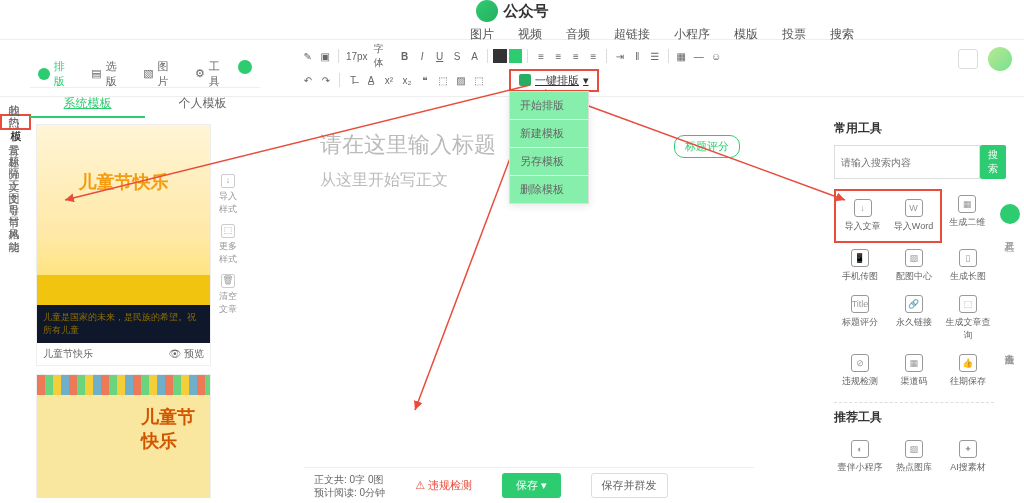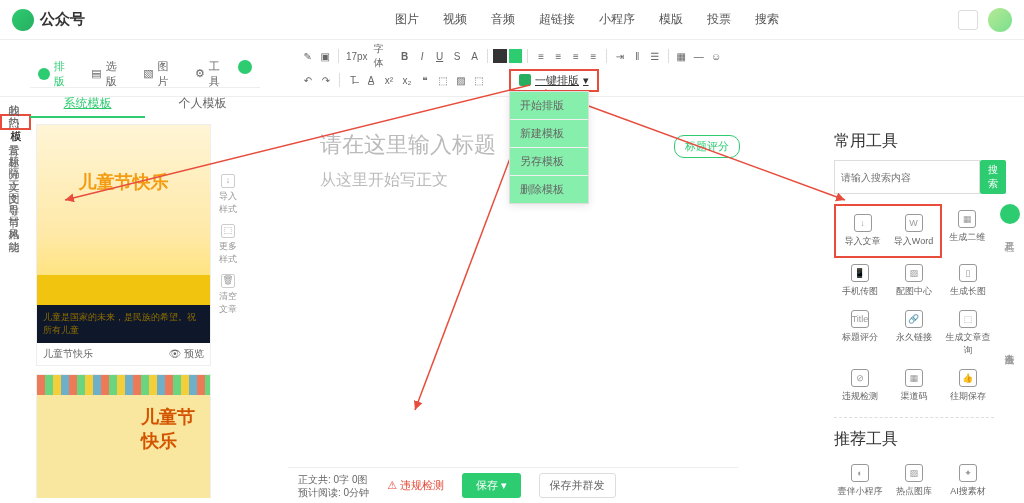--- a/index.html
+++ b/index.html
@@ -1,19 +1,19 @@
 <!DOCTYPE html>
 <html><head>
   <meta charset="utf-8">
   <style>
     * { margin: 0; padding: 0; box-sizing: border-box; }
     body { font-family: "Microsoft YaHei", Arial, sans-serif; font-size: 12px; color: #333; background: #fff; width: 1024px; height: 503px; overflow: hidden; position: relative; }
     
     
-    .header { height: 40px; border-bottom: 1px solid #eee; display: flex; align-items: center; padding: 0 12px; }
+    .header { height: 40px; border-bottom: 1px solid #eee; display: flex; align-items: center; padding: 0 12px; flex-direction: column; }
     .logo { display: flex; align-items: center; gap: 6px; }
     .logo-icon { width: 22px; height: 22px; border-radius: 50%; background: linear-gradient(135deg, #2ecc71, #27ae60); }
     .logo-text { font-size: 15px; font-weight: bold; color: #333; }
     .header-nav { display: flex; gap: 4px; margin-left: 300px; }
     .header-nav-item { padding: 4px 10px; font-size: 12px; color: #555; cursor: pointer; }
     .header-right { margin-left: auto; display: flex; align-items: center; gap: 10px; }
     .header-icon { width: 20px; height: 20px; border: 1px solid #ddd; border-radius: 3px; }
     .avatar { width: 24px; height: 24px; border-radius: 50%; background: linear-gradient(135deg, #b8e994, #78e08f); }
     
     
@@ -67,29 +67,29 @@
     .side-tool-icon { width: 14px; height: 14px; margin: 0 auto 2px; border: 1px solid #ccc; border-radius: 2px; }
     
     
     .editor { position: absolute; left: 300px; top: 90px; width: 450px; padding: 40px 20px; }
     .editor-title { font-size: 22px; color: #bbb; margin-bottom: 10px; }
     .editor-author { font-size: 12px; color: #bbb; margin-bottom: 16px; }
     .editor-body { font-size: 16px; color: #bbb; }
     .rating-btn { position: absolute; right: 10px; top: 45px; border: 1px solid #2ecc71; color: #2ecc71; padding: 3px 10px; font-size: 11px; border-radius: 10px; cursor: pointer; }
     
     
-    .bottom-bar { position: absolute; bottom: 0; left: 288px; width: 450px; height: 36px; border-top: 1px solid #eee; display: flex; align-items: center; padding: 0 10px; font-size: 11px; color: #666; gap: 18px; }
+    .bottom-bar { position: absolute; bottom: 0; left: 304px; width: 450px; height: 36px; border-top: 1px solid #eee; display: flex; align-items: center; padding: 0 10px; font-size: 11px; color: #666; gap: 30px; }
     .bottom-info { display: flex; flex-direction: column; font-size: 10px; line-height: 1.3; }
     .violation { color: #e74c3c; display: flex; align-items: center; gap: 3px; }
     .save-btn { background: #2ecc71; color: #fff; padding: 5px 14px; border-radius: 3px; cursor: pointer; }
     .save-group { border: 1px solid #ddd; padding: 4px 10px; border-radius: 3px; cursor: pointer; }
     
     
     .right-panel { position: absolute; right: 30px; top: 120px; width: 160px; }
-    .right-title { font-size: 16px; font-weight: normal; margin-bottom: 8px; margin-top: 11px; }
+    .right-title { font-size: 12px; font-weight: bold; margin-bottom: 8px; }
     .search-row { display: flex; gap: 0; margin-bottom: 10px; }
     .search-input { flex: 1; border: 1px solid #ddd; padding: 3px 6px; font-size: 10px; }
     .search-btn { background: #2ecc71; color: #fff; padding: 3px 8px; font-size: 10px; border-radius: 2px; cursor: pointer; }
     
     .tool-grid { display: grid; grid-template-columns: repeat(3, 1fr); gap: 2px; }
     .tool-cell { text-align: center; padding: 6px 2px; cursor: pointer; }
     .tool-cell-icon { width: 18px; height: 18px; margin: 0 auto 3px; border: 1px solid #999; border-radius: 3px; display: flex; align-items: center; justify-content: center; font-size: 9px; color: #999; }
     .tool-cell-label { font-size: 9px; color: #666; }
     .highlight-box { border: 2px solid #e74c3c; padding: 2px; display: inline-block; }
     

